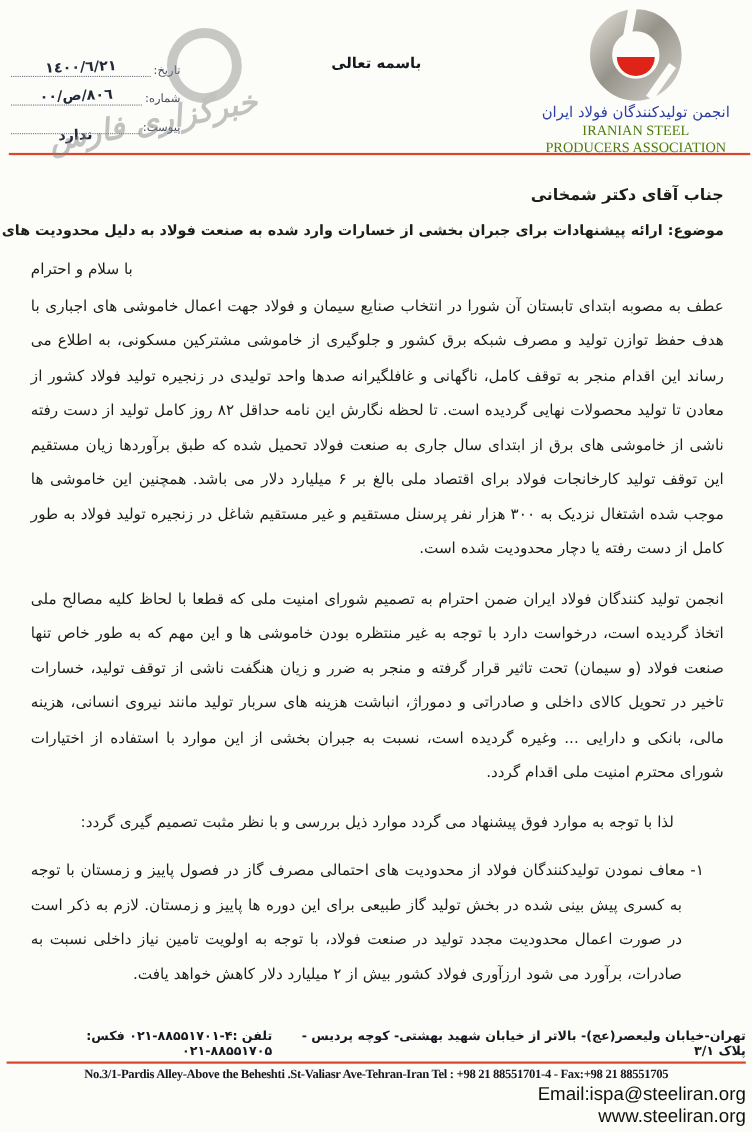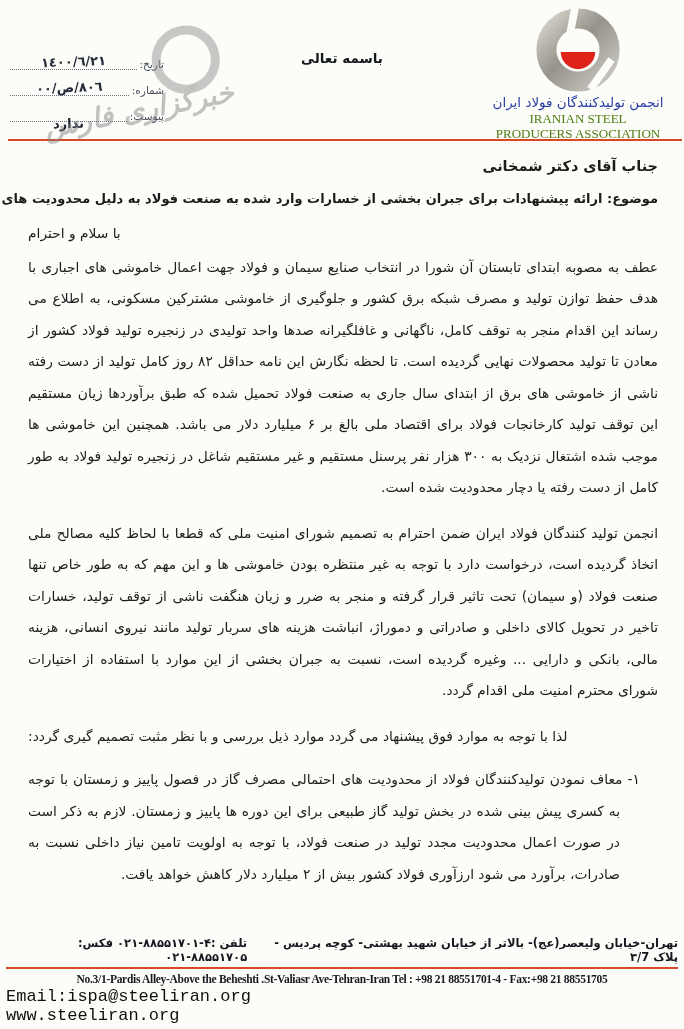--- a/index.html
+++ b/index.html
@@ -23,38 +23,38 @@
   .bismillah{position:absolute;top:50px;left:0;width:100%;text-align:center;
              font-weight:bold;font-size:13.5px;color:#14181f;z-index:1;}
 
   .logo-block{position:absolute;top:6px;right:20px;width:172px;text-align:center;z-index:2;}
   .logo-svg{display:block;margin:0 auto;}
   .org-fa{font-size:13.5px;font-weight:normal;color:#2c3fa4;white-space:nowrap;direction:rtl;}
   .org-en{font-family:"Liberation Serif",serif;font-size:13px;color:#4d7c0f;line-height:15px;margin-top:1px;}
   .top-rule{position:absolute;top:139px;left:8px;right:2px;height:2px;background:#d9472b;}
 
   
-  .content{position:absolute;top:152px;right:26px;left:28px;direction:rtl;text-align:justify;}
+  .content{position:absolute;top:164px;right:26px;left:28px;direction:rtl;text-align:justify;}
   .recipient-line{font-weight:bold;font-size:14.5px;line-height:29px;text-align:right;}
   .subject{font-weight:bold;font-size:13px;line-height:20px;margin-top:8px;white-space:nowrap;text-align:right;}
   .salutation{margin-top:9px;font-size:13.8px;line-height:31.5px;text-align:left;text-indent:66px;}
   .para{font-size:13.8px;line-height:31.5px;margin:0;}
   .p1{margin-top:2px;}
   .p2{margin-top:14px;}
-  .intro{margin-top:14px;font-size:13.8px;line-height:31.5px;text-align:left;}
+  .intro{margin-top:14px;font-size:13.8px;line-height:31.5px;text-align:center;}
   .list-item{margin-top:12px;font-size:13.8px;line-height:31.5px;padding-right:38px;text-indent:-20px;}
 
   
   .footer{position:absolute;left:6px;right:6px;bottom:4px;}
   .f-fa{direction:rtl;display:flex;justify-content:space-between;align-items:baseline;
         font-size:11.5px;font-weight:bold;color:#15181e;letter-spacing:-.2px;}
   .f-rule{height:2px;background:#d9472b;margin-top:3px;}
   .f-en{text-align:center;font-family:Liberation Serif, serif;font-weight:bold;
         font-size:11.5px;letter-spacing:-.3px;color:#15181e;margin-top:4px;white-space:nowrap;}
-  .f-email,.f-web{text-align:left;font-family:Liberation Mono, monospace;font-size:17px;color:#101010;}
+  .f-email,.f-web{text-align:right;font-family:Liberation Sans, sans-serif;font-size:17px;color:#101010;}
   .f-email{margin-top:2px;}
 </style>
 </head>
 <body>
 
 <div class="page">
 
   <div class="fields">
     <div class="field-row">
       <span class="field-label">تاریخ:</span>
@@ -108,21 +108,21 @@
     <p class="para p2">انجمن تولید کنندگان فولاد ایران ضمن احترام به تصمیم شورای امنیت ملی که قطعا با لحاظ کلیه مصالح ملی اتخاذ گردیده است، درخواست دارد با توجه به غیر منتظره بودن خاموشی ها و این مهم که به طور خاص تنها صنعت فولاد (و سیمان) تحت تاثیر قرار گرفته و منجر به ضرر و زیان هنگفت ناشی از توقف تولید، خسارات تاخیر در تحویل کالای داخلی و صادراتی و دموراژ، انباشت هزینه های سربار تولید مانند نیروی انسانی، هزینه مالی، بانکی و دارایی ... وغیره گردیده است، نسبت به جبران بخشی از این موارد با استفاده از اختیارات شورای محترم امنیت ملی اقدام گردد.</p>
     <div class="intro">لذا با توجه به موارد فوق پیشنهاد می گردد موارد ذیل بررسی و با نظر مثبت تصمیم گیری گردد:</div>
     <div class="list-item">
       <span>١-</span>
       <span>معاف نمودن تولیدکنندگان فولاد از محدودیت های احتمالی مصرف گاز در فصول پاییز و زمستان با توجه به کسری پیش بینی شده در بخش تولید گاز طبیعی برای این دوره ها پاییز و زمستان. لازم به ذکر است در صورت اعمال محدودیت مجدد تولید در صنعت فولاد، با توجه به اولویت تامین نیاز داخلی نسبت به صادرات، برآورد می شود ارزآوری فولاد کشور بیش از ۲ میلیارد دلار کاهش خواهد یافت.</span>
     </div>
   </div>
 
   <div class="footer">
     <div class="f-fa">
-      <span>تهران-خیابان ولیعصر(عج)- بالاتر از خیابان شهید بهشتی- کوچه پردیس - پلاک ۳/7</span>
+      <span>تهران-خیابان ولیعصر(عج)- بالاتر از خیابان شهید بهشتی- کوچه پردیس - پلاک ۳/۱</span>
       <span>تلفن :۴-۸۸۵۵۱۷۰۱-۰۲۱   فکس: ۸۸۵۵۱۷۰۵-۰۲۱</span>
     </div>
     <div class="f-rule"></div>
     <div class="f-en">No.3/1-Pardis Alley-Above the Beheshti .St-Valiasr Ave-Tehran-Iran Tel : +98 21 88551701-4 - Fax:+98 21 88551705</div>
     <div class="f-email">Email:ispa@steeliran.org</div>
     <div class="f-web">www.steeliran.org</div>
   </div>
 
 </div>
 

